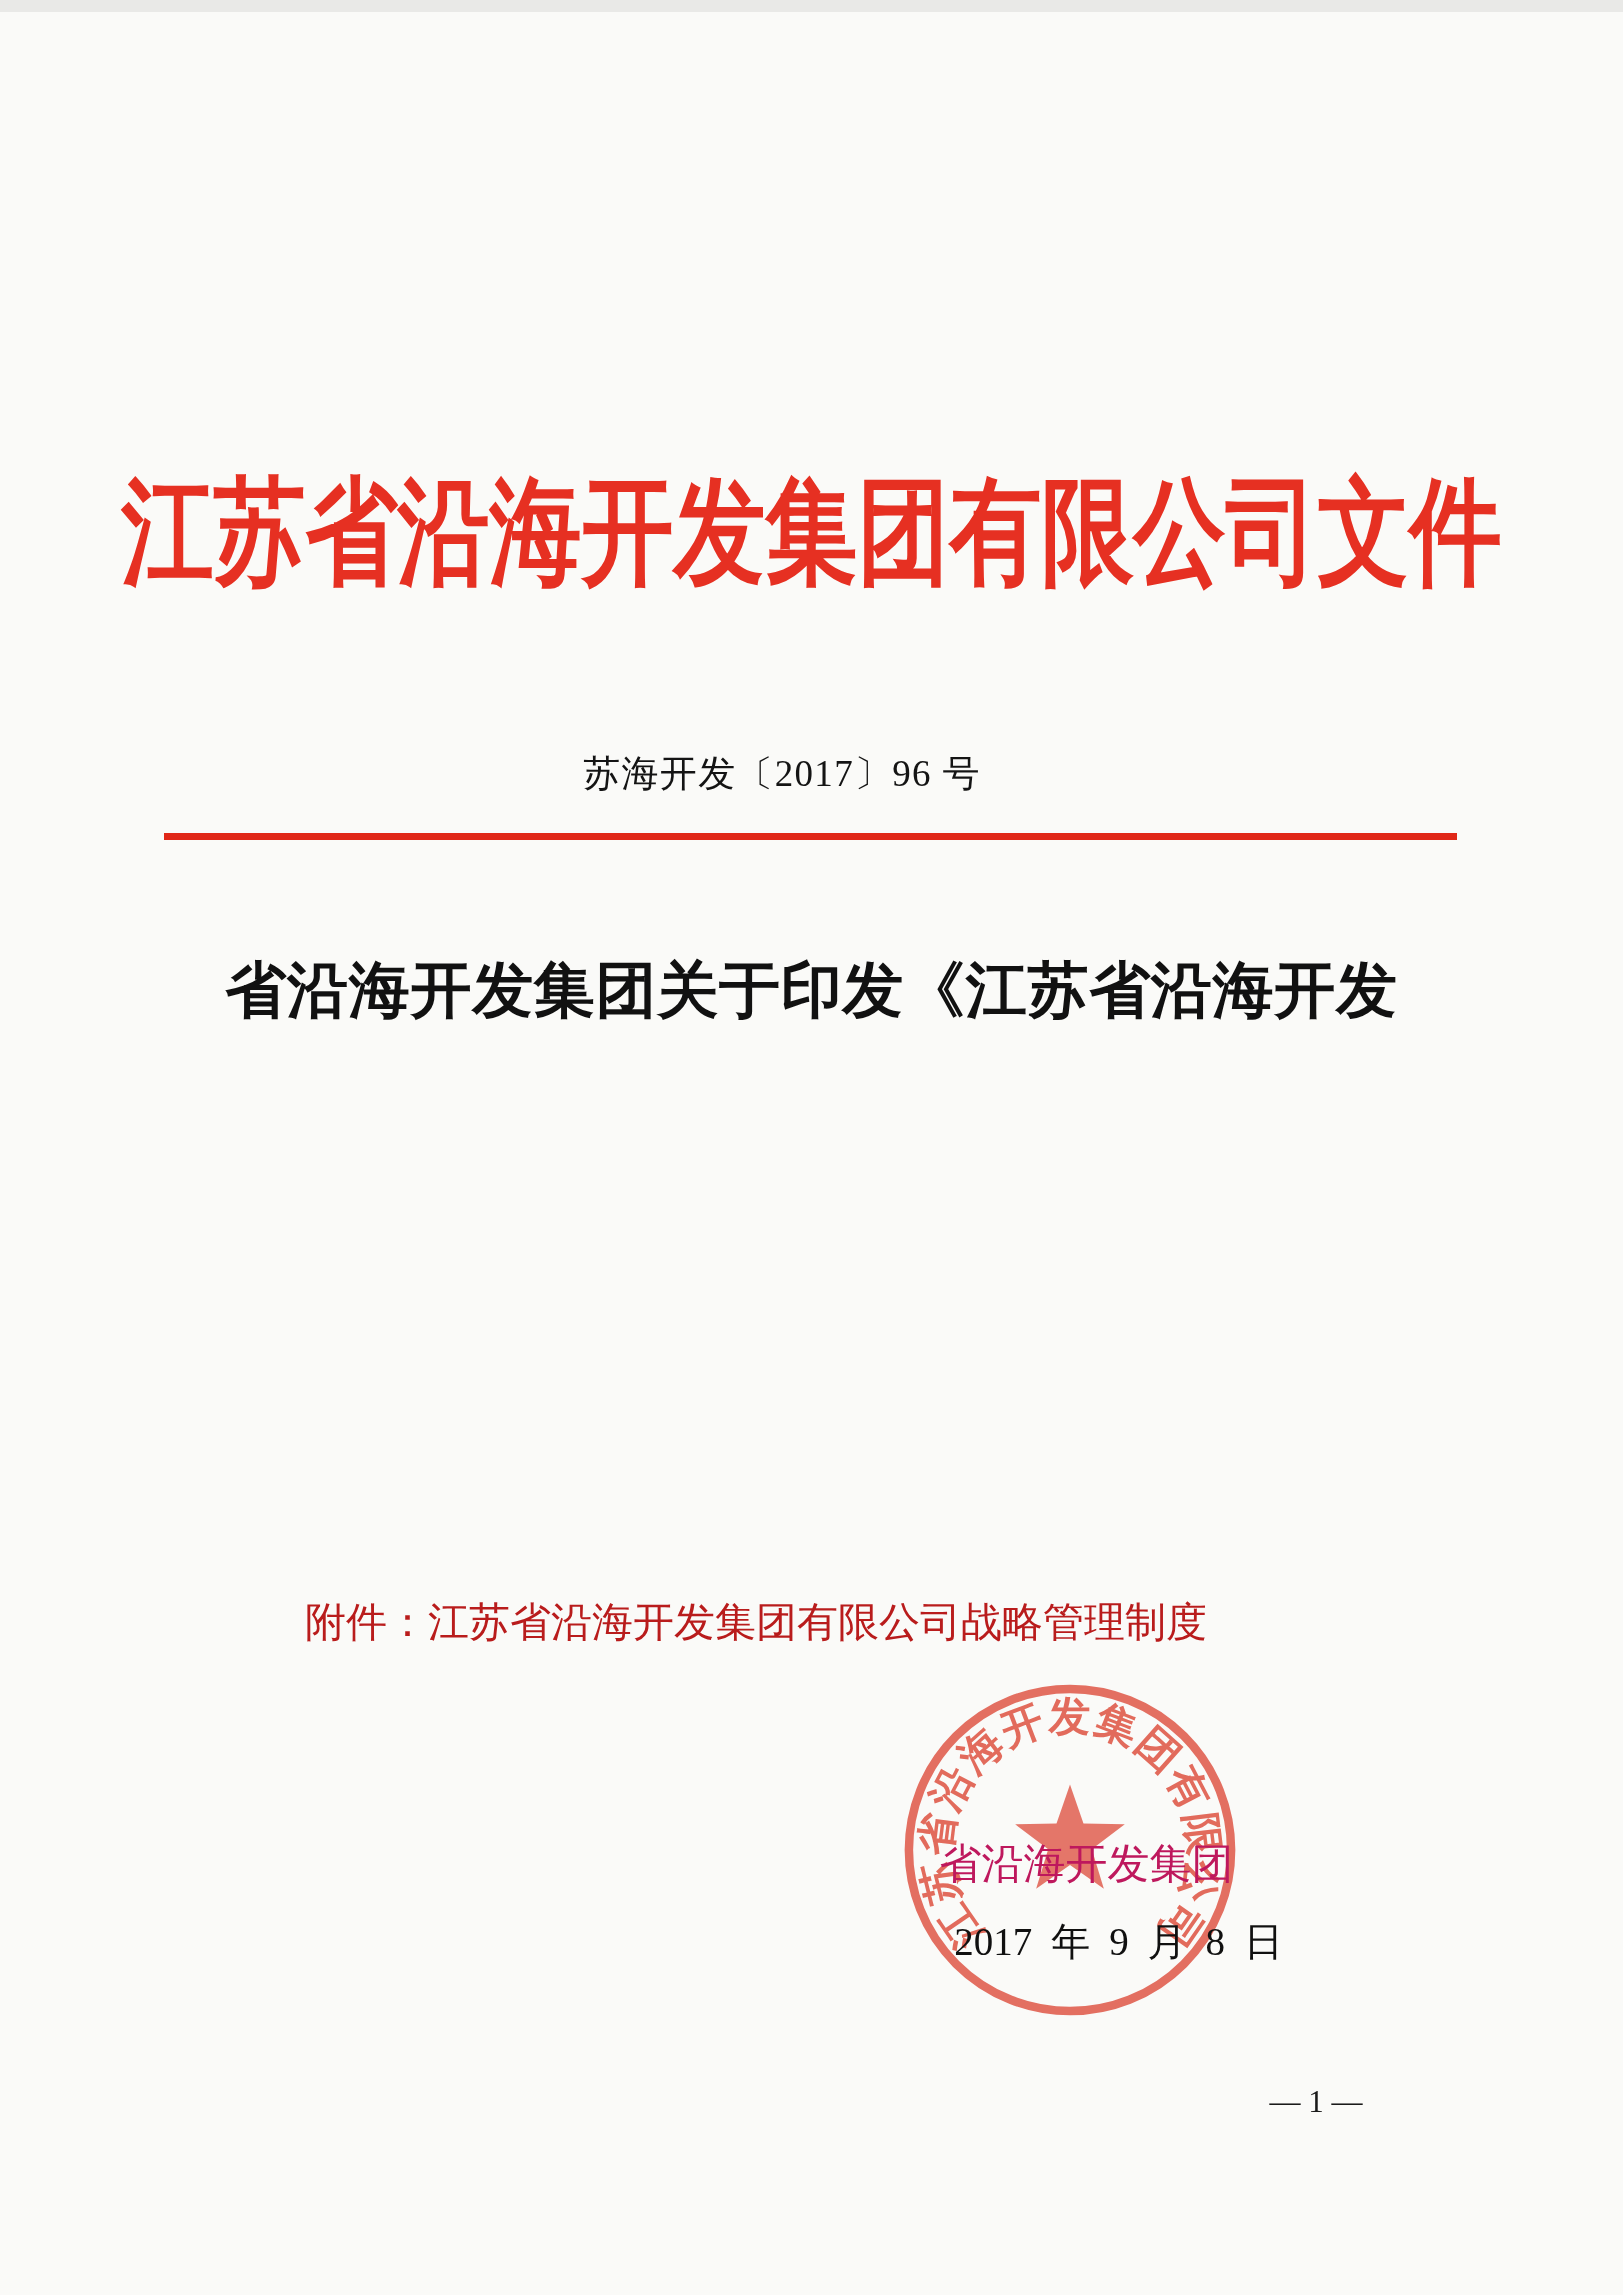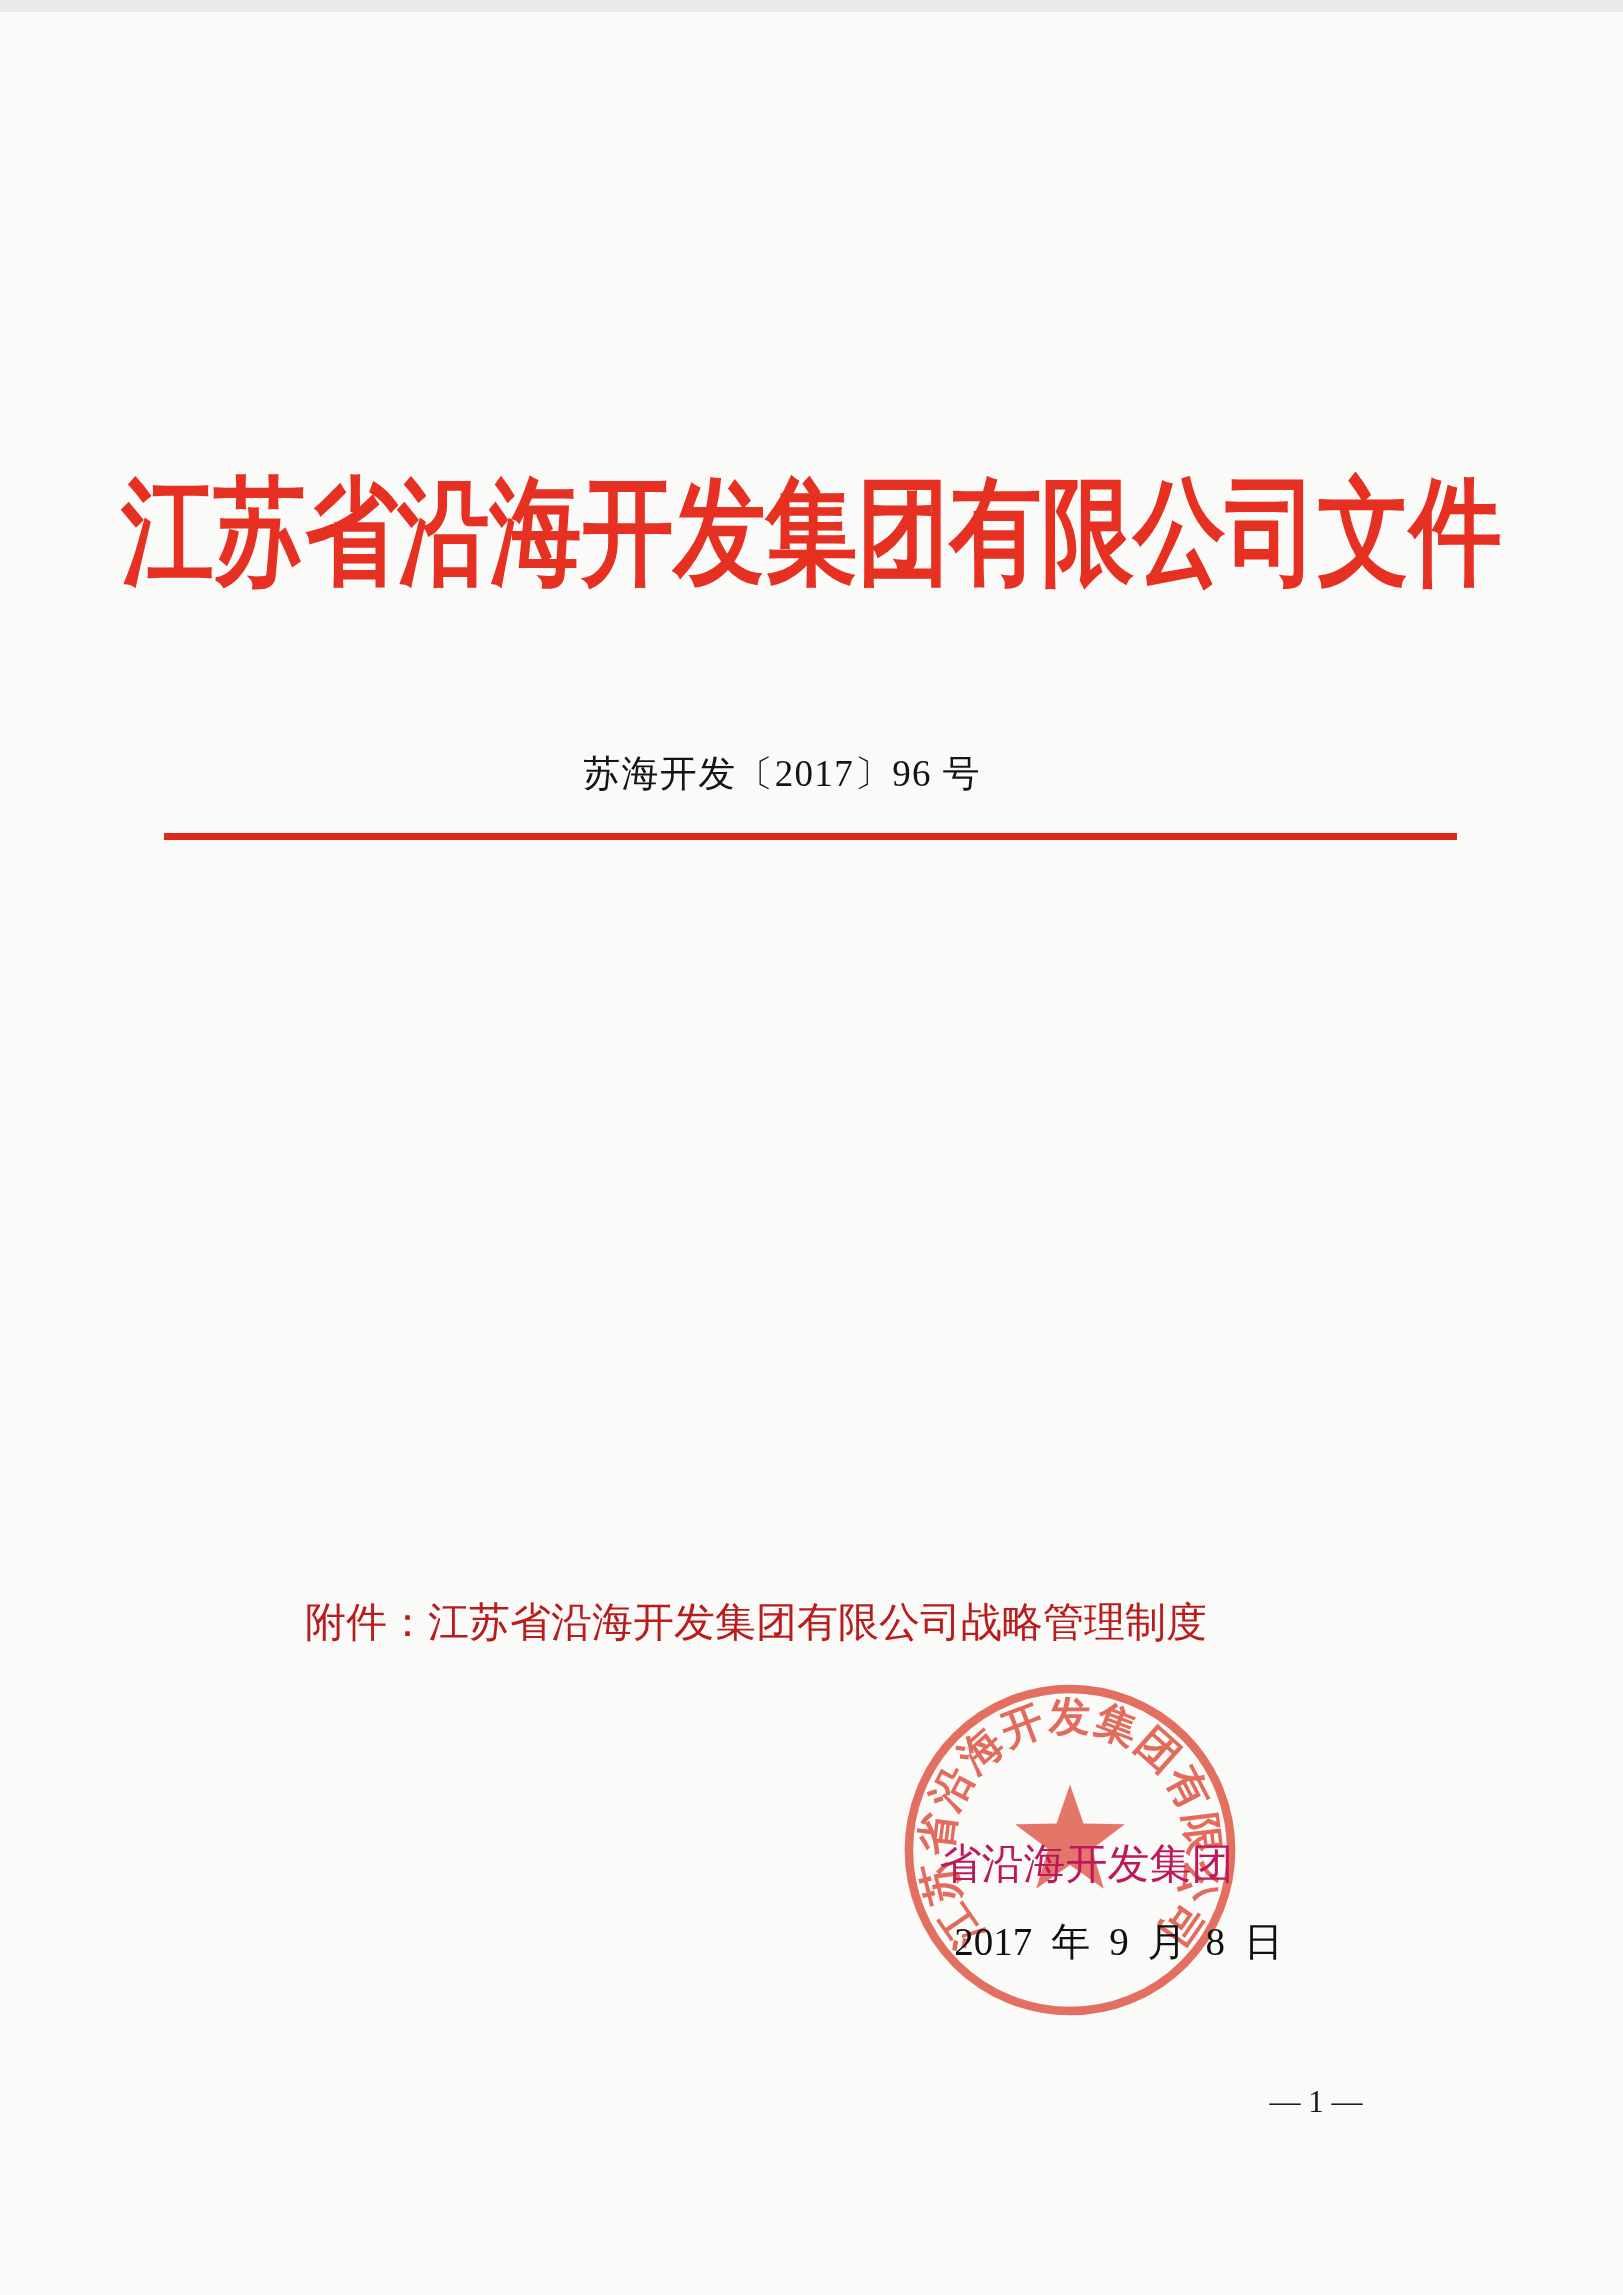--- a/index.html
+++ b/index.html
@@ -156,20 +156,21 @@
 
 <div class="page">
 
   <div class="org-header">江苏省沿海开发集团有限公司文件</div>
 
   <div class="doc-number">苏海开发〔2017〕96 号</div>
 
   <div class="red-rule"></div>
 
   <div class="doc-title">
+    <span class="t-line">省沿海开发集团关于印发《江苏省沿海开发</span>
   </div>
 
 
   <div class="attachment-line">附件：江苏省沿海开发集团有限公司战略管理制度</div>
 
   <div class="seal">
     <svg viewBox="0 0 510 510" xmlns="http://www.w3.org/2000/svg">
       <circle cx="255" cy="255" r="246" fill="none" stroke="#dd4a38" stroke-width="13" opacity="0.9"></circle>
       <polygon points="255,155 275.6,214.7 338.7,215.8 288.3,253.8 306.7,314.2 255,278 203.3,314.2 221.7,253.8 171.3,215.8 234.4,214.7" fill="#dd4a38" opacity="0.85"></polygon>
       <path id="sealArc" d="M 126.3 383.7 A 182 182 0 1 1 383.7 383.7" fill="none"></path>

